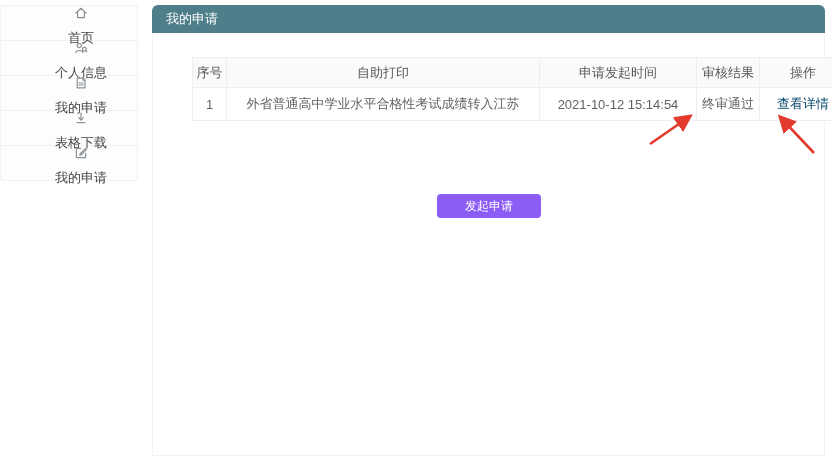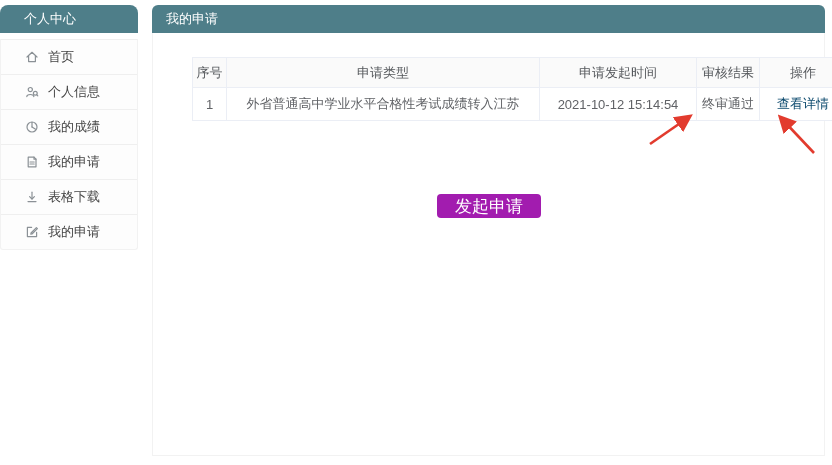--- a/index.html
+++ b/index.html
@@ -25,21 +25,21 @@
     border:1px solid #f2f2f2;
     border-top:none;
     border-radius:0 0 3px 3px;
   }
   .menu-item {
     height:35px;
     display:flex; align-items:center;
     padding-left:24px; gap:9px;
     border-top:1px solid #efefef;
     font-size:13px; color:#454545;
-    cursor:pointer; background:transparent;
+    cursor:pointer; background:transparent;flex-direction:column;
   }
   .mi-icon { width:14px; height:14px; display:inline-flex; flex:0 0 14px; }
   .mi-icon svg { width:14px; height:14px; stroke:#8b9196; fill:none; stroke-width:1.2; stroke-linecap:round; stroke-linejoin:round; }
   
   .main { position:absolute; left:152px; top:5px; width:673px; }
   .main-header {
     height:28px; line-height:28px;
     background:#4e7e89; color:#fff;
     border-radius:6px 6px 0 0;
     font-size:13px; padding-left:14px;
@@ -61,33 +61,32 @@
     border:1px solid #ebeef5;
     text-align:center; vertical-align:middle;
   }
   .app-table th { height:30px; background:#fafafa; font-weight:normal; color:#55585c; }
   .app-table td { height:33px; background:#fff; }
   a.detail-link { color:#0c4a6e; text-decoration:none; cursor:pointer; }
   
   .btn-row { margin-top:73px; text-align:center; }
   .apply-btn {
     width:104px; height:24px;
-    background:#a21caf; color:#fff;
+    background:#8b5cf6; color:#fff;
     border:none; border-radius:4px;
-    font-size:17px; cursor:pointer;
+    font-size:12px; cursor:pointer;
     font-family:inherit;
   }
   
   .annotations { position:absolute; left:0; top:0; pointer-events:none; }
 </style>
 </head>
 <body>
 
 <div class="sidebar">
-  <div class="sidebar-header">个人中心</div>
   <div class="sidebar-menu">
 
     <div class="menu-item">
       <span class="mi-icon">
         <svg viewBox="0 0 14 14">
             <path d="M2 7 L7 2.3 L12 7"></path>
             <path d="M3.6 6.2 V11.6 H10.4 V6.2"></path>
           </svg>
       </span>
       <span>首页</span>
@@ -99,30 +98,20 @@
             <circle cx="5.3" cy="4.6" r="2.1"></circle>
             <path d="M1.8 11.6 C1.8 8.8 8.8 8.8 8.8 11.6"></path>
             <circle cx="10.3" cy="8.2" r="1.9"></circle>
             <path d="M11.6 9.6 L12.8 10.9"></path>
           </svg>
       </span>
       <span>个人信息</span>
     </div>
 
 
-    <div class="menu-item">
-      <span class="mi-icon">
-        <svg viewBox="0 0 14 14">
-            <circle cx="7" cy="7" r="5"></circle>
-            <path d="M7 7 V2.3"></path>
-            <path d="M7 7 L10.6 9.2"></path>
-          </svg>
-      </span>
-      <span>我的成绩</span>
-    </div>
 
     <div class="menu-item">
       <span class="mi-icon">
         <svg viewBox="0 0 14 14">
             <path d="M3.2 2.2 H9 L11 4.2 V11.8 H3.2 Z"></path>
             <path d="M9 2.2 V4.2 H11"></path>
             <path d="M5 7 H9.2 M5 9 H9.2"></path>
           </svg>
       </span>
       <span>我的申请</span>
@@ -164,21 +153,21 @@
       <colgroup>
         <col style="width:34px">
           <col style="width:313px">
           <col style="width:157px">
           <col style="width:63px">
           <col style="width:87px">
       </colgroup>
       <thead>
         <tr>
           <th>序号</th>
-          <th>申请类型</th>
+          <th>自助打印</th>
           <th>申请发起时间</th>
           <th>审核结果</th>
           <th>操作</th>
         </tr>
       </thead>
       <tbody>
         <tr>
           <td>1</td>
           <td>外省普通高中学业水平合格性考试成绩转入江苏</td>
           <td>2021-10-12 15:14:54</td>

